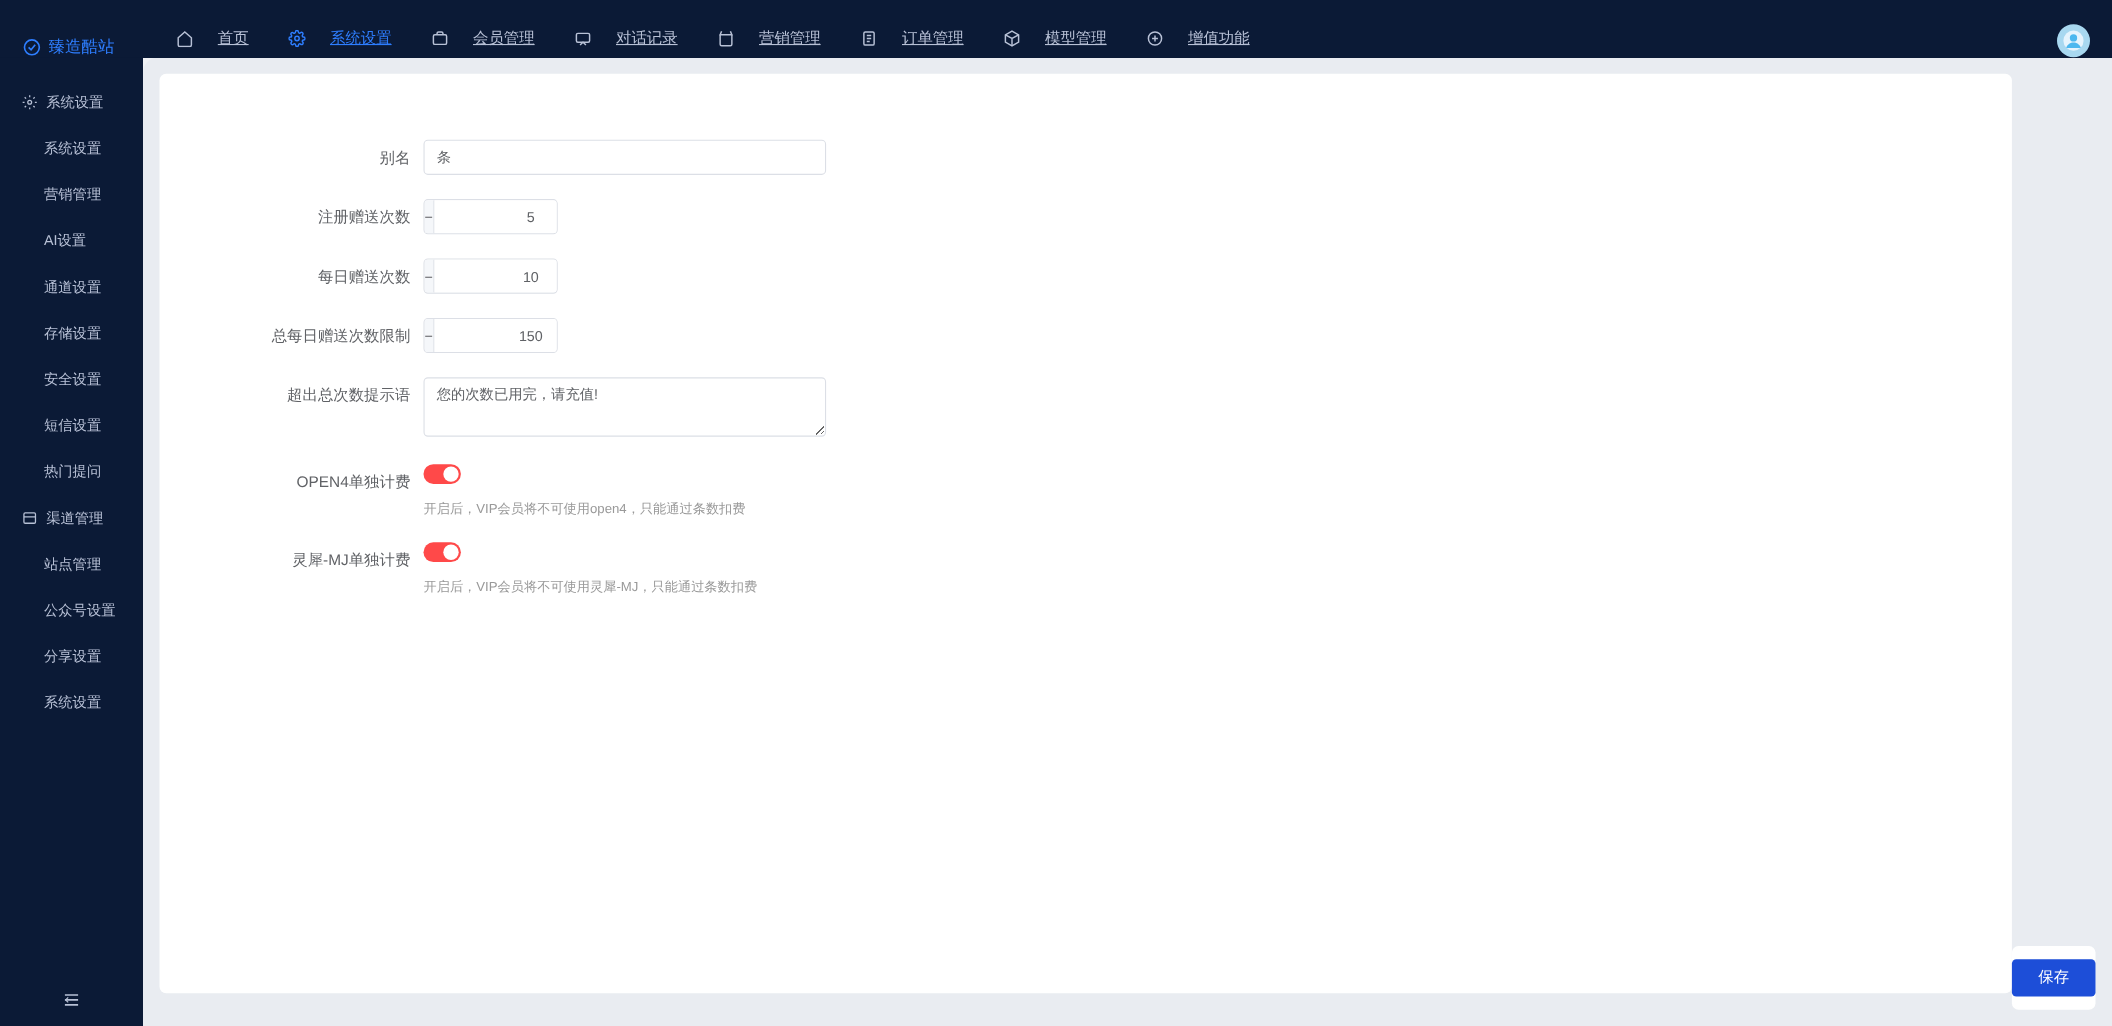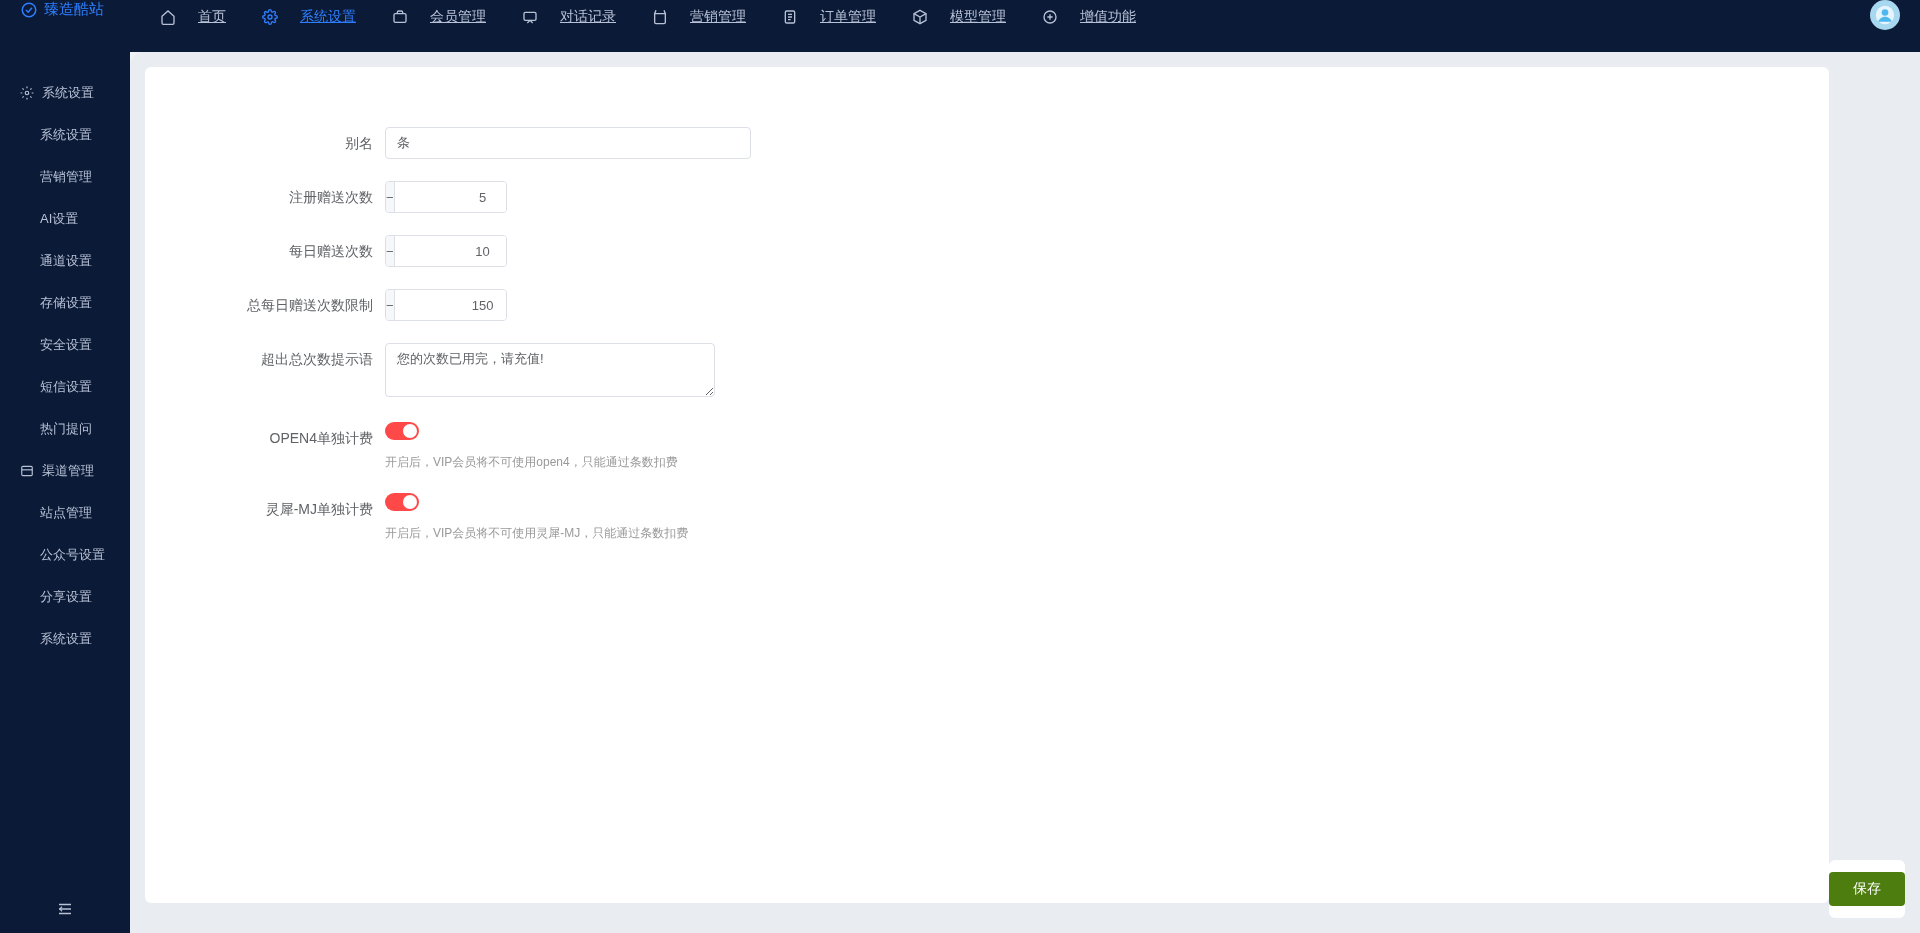--- a/index.html
+++ b/index.html
@@ -1,19 +1,19 @@
 <!DOCTYPE html>
 <html><head>
 <meta charset="utf-8">
 <style>
 * { margin: 0; padding: 0; box-sizing: border-box; }
 body { font-family: -apple-system, BlinkMacSystemFont, "Segoe UI", "PingFang SC", "Microsoft YaHei", sans-serif; font-size: 14px; color: #303133; background: #f0f2f5; }
 
 
-.header { height: 52px; background: #0b1a36; display: flex; align-items: flex-start; padding: 0 20px; position: fixed; top: 0; left: 0; right: 0; z-index: 100; }
+.header { height: 52px; background: #0b1a36; display: flex; align-items: flex-end; padding: 0 20px; position: fixed; top: 0; left: 0; right: 0; z-index: 100; }
 .logo { display: flex; align-items: center; color: #2e7eff; font-size: 15px; font-weight: 500; margin-right: 40px; gap: 6px; }
 .logo-icon { width: 18px; height: 18px; display: inline-flex; }
 .nav-menu { display: flex; align-items: center; gap: 4px; flex: 1; }
 .nav-item { display: flex; align-items: center; gap: 22px; padding: 8px 16px; color: #b8c1d6; cursor: pointer; font-size: 14px; border-radius: 4px; text-decoration: underline; }
 .nav-item.active { color: #2e7eff; }
 .nav-icon { width: 16px; height: 16px; display: inline-flex; }
 .avatar { width: 30px; height: 30px; border-radius: 50%; background: #a8d8f0; display: flex; align-items: center; justify-content: center; cursor: pointer; overflow: hidden; }
 .avatar svg { width: 20px; height: 20px; }
 
 
@@ -29,34 +29,34 @@
 
 .main { margin-left: 130px; margin-top: 52px; padding: 15px; background: #e9ecf1; min-height: calc(100vh - 52px); border-top-left-radius: 14px; display: flex; flex-direction: row; }
 .card { background: #fff; border-radius: 6px; padding: 60px 40px 40px 40px; flex: 1; margin-bottom: 15px; }
 
 .form-row { display: flex; align-items: flex-start; margin-bottom: 22px; }
 .form-label { width: 200px; text-align: right; padding-right: 12px; line-height: 32px; color: #606266; font-size: 14px; }
 .form-content { flex: 1; max-width: 800px; }
 
 .el-input { width: 366px; height: 32px; border: 1px solid #dcdfe6; border-radius: 4px; padding: 0 11px; font-size: 13px; color: #606266; outline: none; }
 
-.el-textarea { width: 330px; min-height: 54px; border: 1px solid #dcdfe6; border-radius: 4px; padding: 6px 11px; font-size: 13px; color: #606266; outline: none; font-family: inherit; resize: vertical; }
+.el-textarea { width: 366px; min-height: 54px; border: 1px solid #dcdfe6; border-radius: 4px; padding: 6px 11px; font-size: 13px; color: #606266; outline: none; font-family: inherit; resize: vertical; }
 
 .input-number { display: flex; width: 122px; height: 32px; border: 1px solid #dcdfe6; border-radius: 4px; overflow: hidden; }
 .input-number-btn { width: 30px; background: #f5f7fa; display: flex; align-items: center; justify-content: center; cursor: pointer; color: #606266; font-size: 13px; user-select: none; }
 .input-number-btn.minus { border-right: 1px solid #dcdfe6; }
 .input-number-input { flex: 1; border: none; outline: none; text-align: center; font-size: 13px; color: #606266; }
 
 .el-switch { position: relative; width: 34px; height: 18px; background: #ff4949; border-radius: 10px; cursor: pointer; display: inline-block; }
 .el-switch::after { content: ""; position: absolute; width: 14px; height: 14px; background: #fff; border-radius: 50%; top: 2px; right: 2px; transition: all .2s; }
 
 .help-text { color: #999; font-size: 12px; margin-top: 10px; line-height: 1.5; }
 
 .footer-bar { background: #fff; height: 58px; display: flex; align-items: center; justify-content: center; border-radius: 6px; margin-top: auto; }
-.btn-primary { background: #4d7c0f; color: #fff; border: none; padding: 8px 24px; border-radius: 4px; font-size: 14px; cursor: pointer; }
+.btn-primary { background: #1d4ed8; color: #fff; border: none; padding: 8px 24px; border-radius: 4px; font-size: 14px; cursor: pointer; }
 </style>
 </head>
 <body>
 
 <div class="header">
   <div class="logo">
     <span class="logo-icon">
       <svg viewBox="0 0 24 24" fill="none" stroke="#2e7eff" stroke-width="2">
           <circle cx="12" cy="12" r="9"></circle>
           <path d="M8 12l3 3 5-6"></path>

